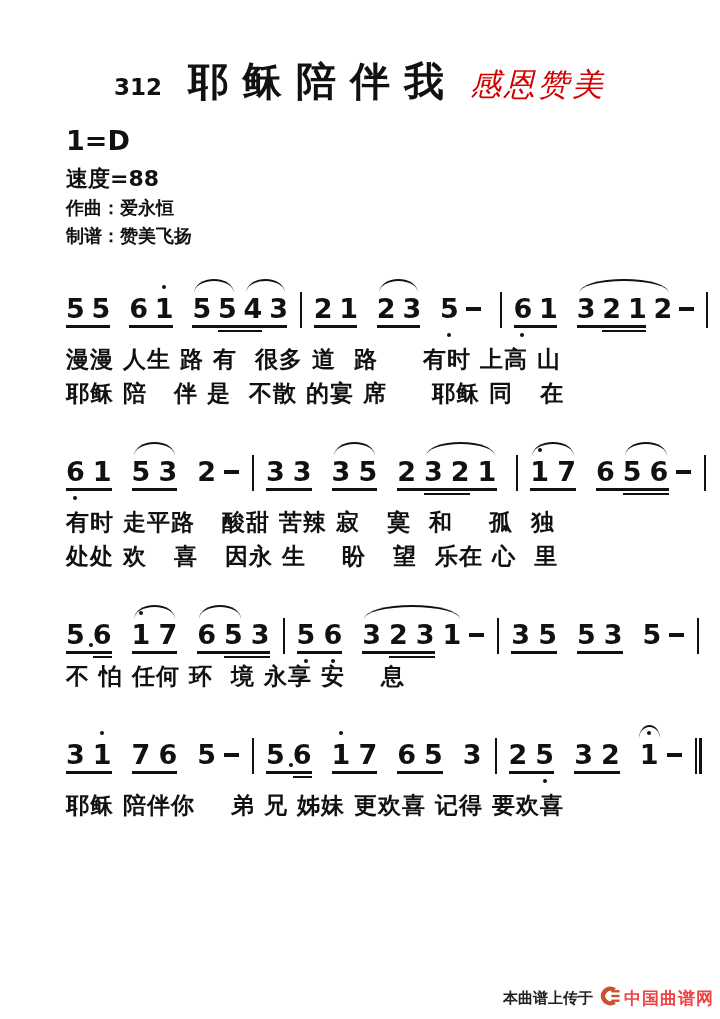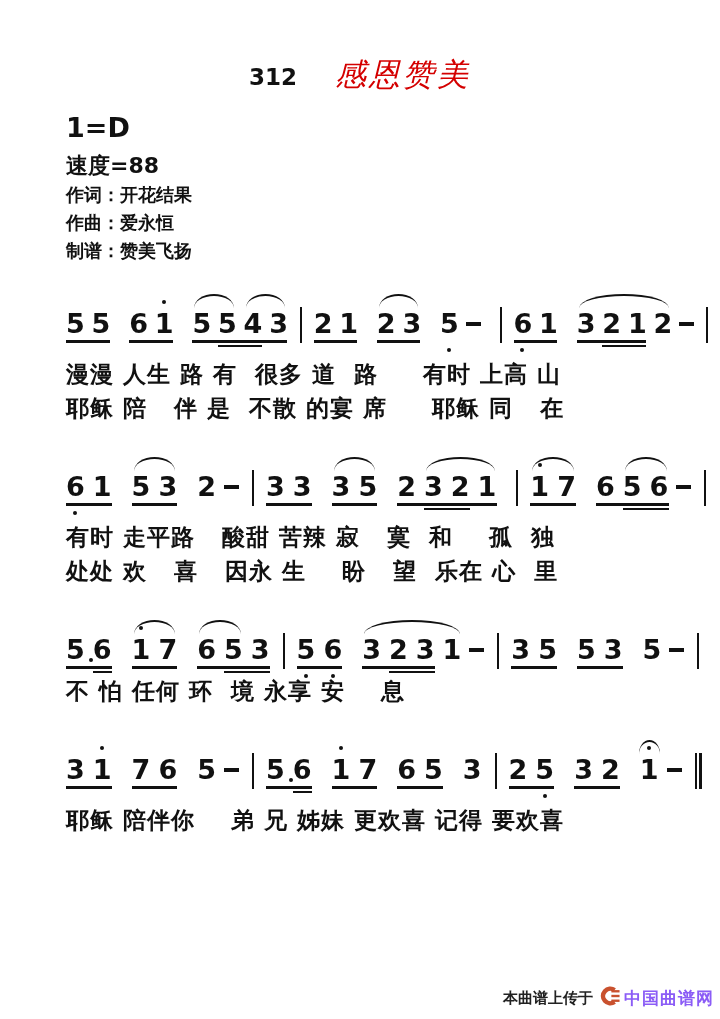--- a/index.html
+++ b/index.html
@@ -46,30 +46,30 @@
   .site-logo{display:inline-block;margin-right:4px;}
   .site-name{font-size:17px;font-weight:bold;letter-spacing:1px;}
 </style>
 </head>
 <body>
 
 <div class="page">
 
   <div class="title-row">
     <span class="song-number">312</span>
+    <span class="song-title">耶稣陪伴我</span>
     <span class="song-subtitle" style="color: rgb(212, 0, 0);">感恩赞美</span>
   </div>
 
   <div class="meta-row">
     <div>
       <div class="key-sig">1=D</div>
       <div class="tempo">速度=88</div>
     </div>
     <div class="credits">
-      <div>作词：开花结果</div>
       <div>作曲：爱永恒</div>
       <div>制谱：赞美飞扬</div>
     </div>
   </div>
 
   <div class="mline first">
       <span class="tok note"><b>5</b></span>
       <span class="tok note"><b>5</b></span>
       <span class="tok g note"><b>6</b></span>
       <span class="tok note"><b>1</b><i class="od hi"></i></span>
@@ -246,16 +246,16 @@
   <div class="footer">
     <span class="uploader">本曲谱上传于</span>
     <span class="site-logo">
       <svg width="20" height="20" viewBox="0 0 22 22">
         <path d="M 16 4.5 A 8 8 0 1 0 16 17.5" stroke="#c9512e" stroke-width="5" fill="none"></path>
         <rect x="12.5" y="4.5" width="9" height="2.6" fill="#c9512e"></rect>
         <rect x="12.5" y="9.7" width="9" height="2.6" fill="#c9512e"></rect>
         <rect x="12.5" y="14.9" width="9" height="2.6" fill="#c9512e"></rect>
       </svg>
     </span>
-    <span class="site-name" style="color: #8b5cf6;">中国曲谱网</span>
+    <span class="site-name" style="color: #ef4444;">中国曲谱网</span>
   </div>
 
 </div>
 
 </body></html>

